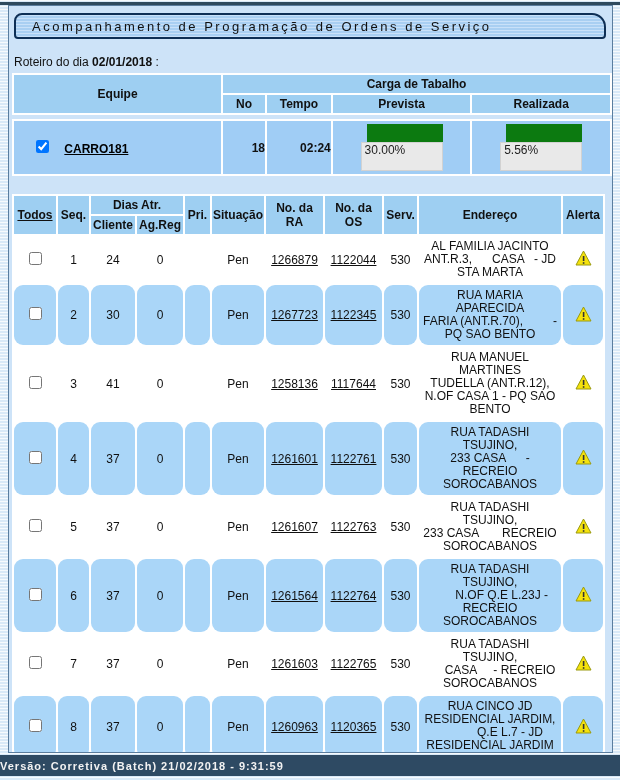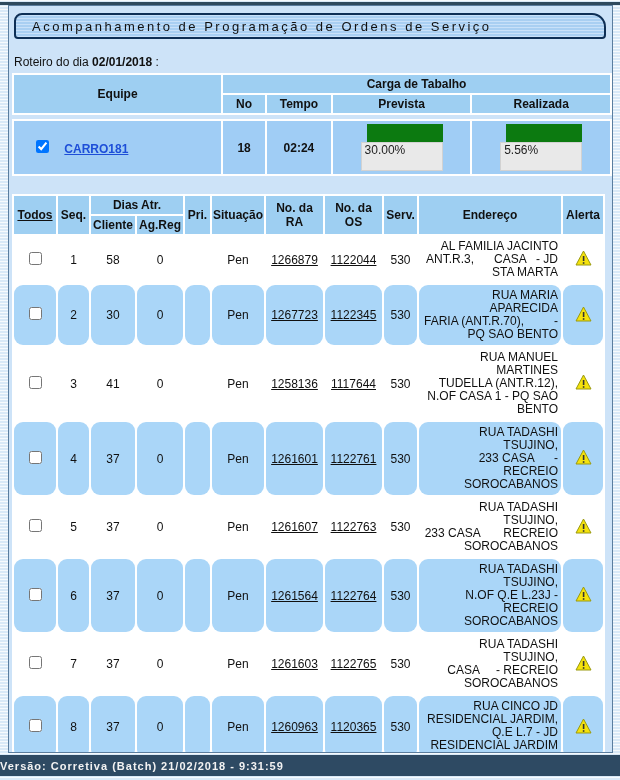--- a/index.html
+++ b/index.html
@@ -24,28 +24,28 @@
     font-size:13px; letter-spacing:2.5px; color:#101010; white-space:nowrap; overflow:hidden;
   }
   .roteiro { margin:16px 0 4px 5px; font-size:12px; }
   .roteiro b { font-weight:bold; }
   table { border-collapse:separate; border-spacing:2px; background:#ffffff; margin-left:3px; }
   td, th { font-size:12px; }
   th { font-weight:bold; }
   .hdr { background:#9ecff2; text-align:center; vertical-align:middle; padding:2px 1px; }
   .eq-row-table td { background:#a0cdf5; vertical-align:middle; }
   .eq-name-cell { padding-left:22px; }
-  .eq-name { font-weight:bold; text-decoration:underline; color:#1d4ed8; margin-left:12px; cursor:pointer; }
-  .eq-num { text-align:center; font-weight:bold; }
+  .eq-name { font-weight:bold; text-decoration:underline; color:#000000; margin-left:12px; cursor:pointer; }
+  .eq-num { text-align:right; font-weight:bold; }
   .bar-wrap { width:82px; margin:3px auto; }
   .bar-green { width:76px; height:18px; margin-left:6px; background:#0c7a10; }
   .bar-label { width:82px; height:29px; background:#e9e9e9; border:1px solid #d2d2d2; font-size:12px; color:#222; padding:0 3px; text-align:left; line-height:15px; }
   .os-table td { background:#ffffff; text-align:center; vertical-align:middle; padding:2px 1px; }
   .os-table tr.even td { background:#aad6f8;border-radius:9px; }
-  .addr { text-align:right; font-size:12px; line-height:13px; white-space:pre-wrap; padding:2px 2px; }
+  .addr { text-align:center; font-size:12px; line-height:13px; white-space:pre-wrap; padding:2px 2px; }
   .addr-clip { max-height:58px; overflow:hidden; }
   a.lnk { color:#101010; text-decoration:underline; cursor:pointer; }
   .todos-hdr { font-weight:bold; text-decoration:underline; cursor:pointer; }
   .warn { display:inline-block; width:17px; height:16px; }
   .footer-bar {
     position:absolute; top:755px; left:0; width:620px; height:21px; background:#2e4a63;
     color:#f2f2f2; font-size:11px; font-weight:bold; letter-spacing:1px;
     display:flex; align-items:center; justify-content:flex-start; padding-right:8px;
   }
   input[type=checkbox]{ width:13px; height:13px; }
@@ -145,21 +145,21 @@
       <th class="hdr" rowspan="2">Alerta</th>
     </tr>
     <tr>
       <th class="hdr">Cliente</th>
       <th class="hdr">Ag.Reg</th>
     </tr>
 
     <tr class="odd">
       <td><input type="checkbox" style=""></td>
       <td>1</td>
-      <td>58</td>
+      <td>24</td>
       <td>0</td>
       <td></td>
       <td>Pen</td>
       <td><a class="lnk">1266879</a></td>
       <td><a class="lnk">1122044</a></td>
       <td>530</td>
       <td>
             <div class="addr">AL FAMILIA JACINTO
 ANT.R.3,      CASA   - JD
 STA MARTA</div>

